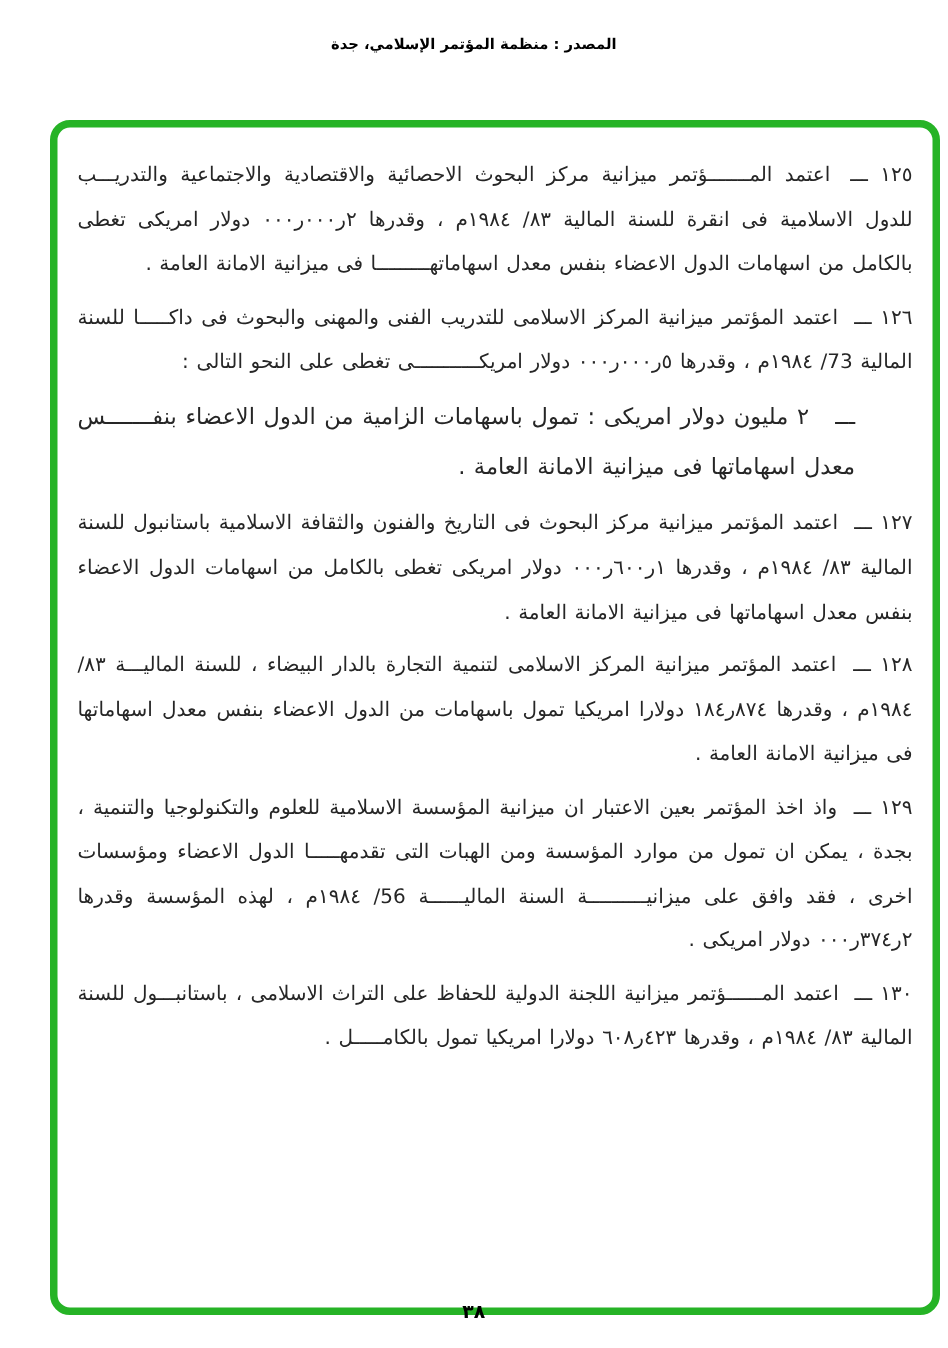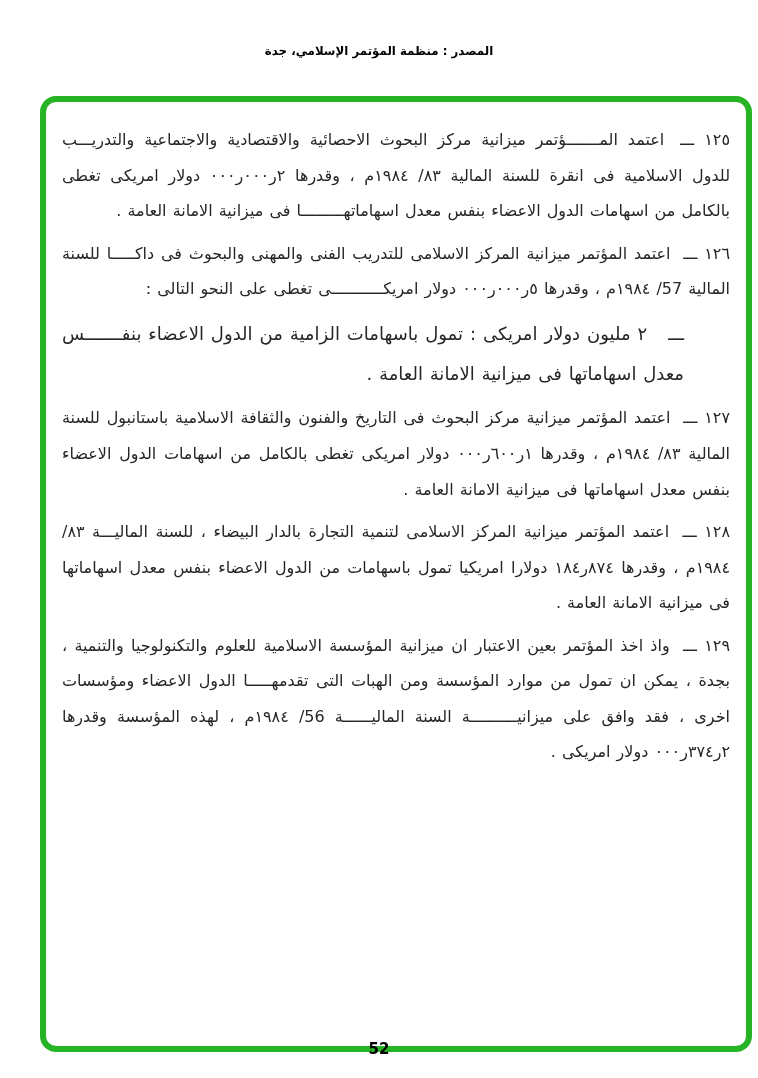--- a/index.html
+++ b/index.html
@@ -8,21 +8,21 @@
     font-family:"DejaVu Sans",sans-serif;color:#1c1c1c;overflow:hidden;
   }
   .header{
     position:absolute;top:24px;left:0;right:0;text-align:center;direction:rtl;
   }
   .header-title{
     font-size:13.6px;font-weight:bold;color:#000;line-height:1.5;padding:0 6px;
     letter-spacing:0;
   }
   .header-source{
-    font-size:11.8px;font-weight:bold;color:#000;margin-top:20px;
+    font-size:11.8px;font-weight:bold;color:#000;margin-top:4px;
   }
   .content-box{
     position:absolute;left:40px;top:96px;width:668px;height:918px;
     border:6px solid #14532d;border-radius:16px;background:#fff;
     padding:20px 16px 6px 16px;box-sizing:content-box;overflow:hidden;
     direction:rtl;
   }
   .para{
     direction:rtl;text-align:justify;text-align-last:right;
     font-size:16px;line-height:2.22;margin:0 0 7px 0;color:#262626;
@@ -49,21 +49,21 @@
 
 <div class="content-box" style="border-color: rgb(38, 179, 38);">
 
   <p class="para">
     <span class="para-num">١٢٥ ـــ</span>
     <span>اعتمد المـــــــؤتمر ميزانية مركز البحوث الاحصائية والاقتصادية والاجتماعية والتدريـــب للدول الاسلامية فى انقرة للسنة المالية ٨٣/ ١٩٨٤م ، وقدرها ٢ر٠٠٠ر٠٠٠ دولار امريكى تغطى بالكامل من اسهامات الدول الاعضاء بنفس معدل اسهاماتهـــــــــا فى ميزانية الامانة العامة .</span>
   </p>
 
   <p class="para">
     <span class="para-num">١٢٦ ـــ</span>
-    <span>اعتمد المؤتمر ميزانية المركز الاسلامى للتدريب الفنى والمهنى والبحوث فى داكـــــا للسنة المالية 57/ ١٩٨٤م ، وقدرها ٥ر٠٠٠ر٠٠٠ دولار امريكـــــــــــى تغطى على النحو التالى :</span>
+    <span>اعتمد المؤتمر ميزانية المركز الاسلامى للتدريب الفنى والمهنى والبحوث فى داكـــــا للسنة المالية 73/ ١٩٨٤م ، وقدرها ٥ر٠٠٠ر٠٠٠ دولار امريكـــــــــــى تغطى على النحو التالى :</span>
   </p>
 
   <p class="sub-item">
     <span class="sub-dash">ـــ</span>
     <span>٢ مليون دولار امريكى : تمول باسهامات الزامية من الدول الاعضاء بنفـــــــس معدل اسهاماتها فى ميزانية الامانة العامة .</span>
   </p>
 
 
   <p class="para">
     <span class="para-num">١٢٧ ـــ</span>
@@ -73,16 +73,20 @@
   <p class="para">
     <span class="para-num">١٢٨ ـــ</span>
     <span>اعتمد المؤتمر ميزانية المركز الاسلامى لتنمية التجارة بالدار البيضاء ، للسنة الماليـــة ٨٣/ ١٩٨٤م ، وقدرها ٨٧٤ر١٨٤ دولارا امريكيا تمول باسهامات من الدول الاعضاء بنفس معدل اسهاماتها فى ميزانية الامانة العامة .</span>
   </p>
 
   <p class="para">
     <span class="para-num">١٢٩ ـــ</span>
     <span>واذ اخذ المؤتمر بعين الاعتبار ان ميزانية المؤسسة الاسلامية للعلوم والتكنولوجيا والتنمية ، بجدة ، يمكن ان تمول من موارد المؤسسة ومن الهبات التى تقدمهـــــا الدول الاعضاء ومؤسسات اخرى ، فقد وافق على ميزانيــــــــــة السنة الماليــــــة 56/ ١٩٨٤م ، لهذه المؤسسة وقدرها ٢ر٣٧٤ر٠٠٠ دولار امريكى .</span>
   </p>
 
+  <p class="para">
+    <span class="para-num">١٣٠ ـــ</span>
+    <span>اعتمد المــــــؤتمر ميزانية اللجنة الدولية للحفاظ على التراث الاسلامى ، باستانبـــول للسنة المالية ٨٣/ ١٩٨٤م ، وقدرها ٤٢٣ر٦٠٨ دولارا امريكيا تمول بالكامـــــل .</span>
+  </p>
 
 </div>
 
-<div class="page-number">52</div>
+<div class="page-number">٣٨</div>
 
 </body></html>

